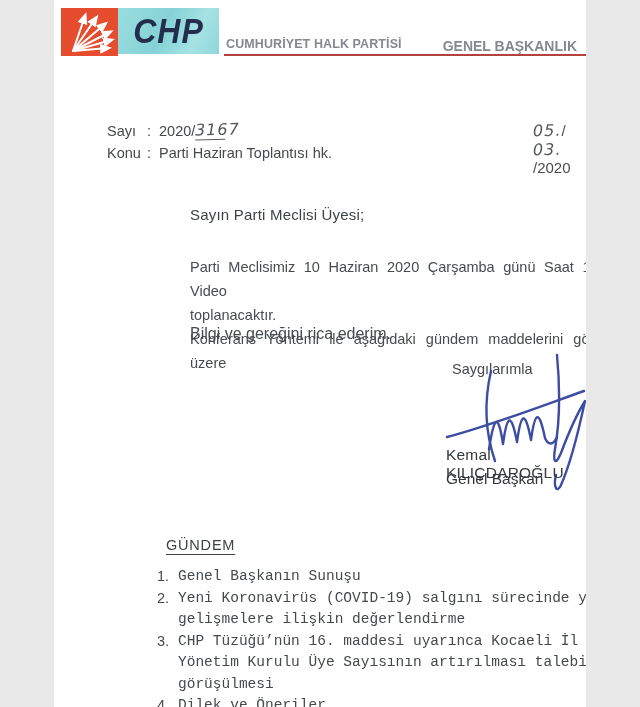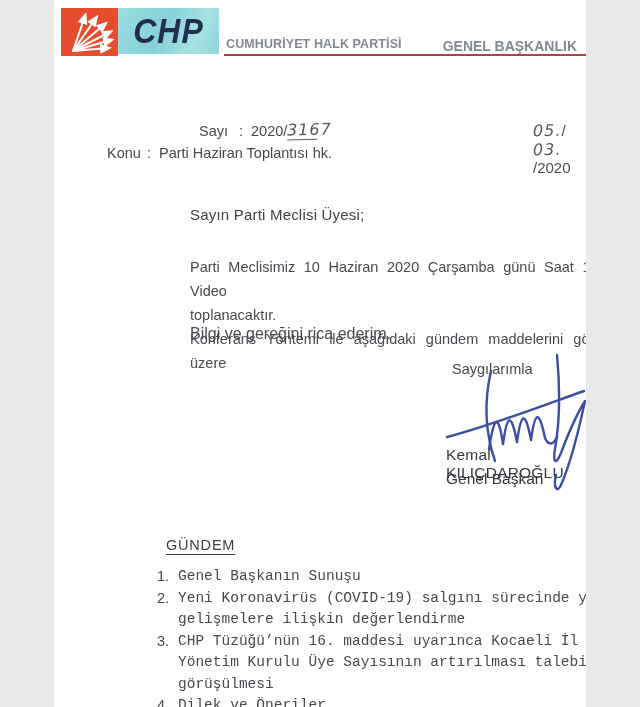--- a/index.html
+++ b/index.html
@@ -19,21 +19,21 @@
   .chp-text { font-weight:bold; font-style:italic; font-size:32px; letter-spacing:1px;
     color:#232d4c; transform:scaleY(1.08); }
   .org-name { left:172px; top:36px; font-size:12.5px; font-weight:bold;
     color:#84888f; letter-spacing:0.1px; transform:scaleY(1.08); transform-origin:left top; }
   .office { right:9px; top:37px; font-size:14px; font-weight:bold;
     color:#84888f; transform:scaleY(1.08); transform-origin:right top; }
   .red-line { left:170px; top:54px; width:462px; height:2px; background:#b2423b; }
 
   
   .meta { left:53px; top:120px; font-size:14.5px; line-height:22px; color:#46494d; }
-  .meta-row { display:flex;justify-content:flex-end; }
+  .meta-row { display:flex; }
   .meta-label { width:40px; flex:none; }
   .meta-colon { width:12px; flex:none; }
   .hand { font-family:"DejaVu Sans", sans-serif; font-style:italic; color:#54575b;
     letter-spacing:1px; display:inline-block; }
   .sayi-hand { position:relative; font-size:16px; transform:rotate(-1.5deg); top:-1px; }
   .sayi-hand::after { content:""; position:absolute; left:0; bottom:1px; width:68%;
     height:1.5px; background:#5a5d61; }
   .date { left:479px; top:121px; font-size:15px; color:#4a4d51; }
   .date .hand { font-size:16px; transform:rotate(-1deg); }
 

